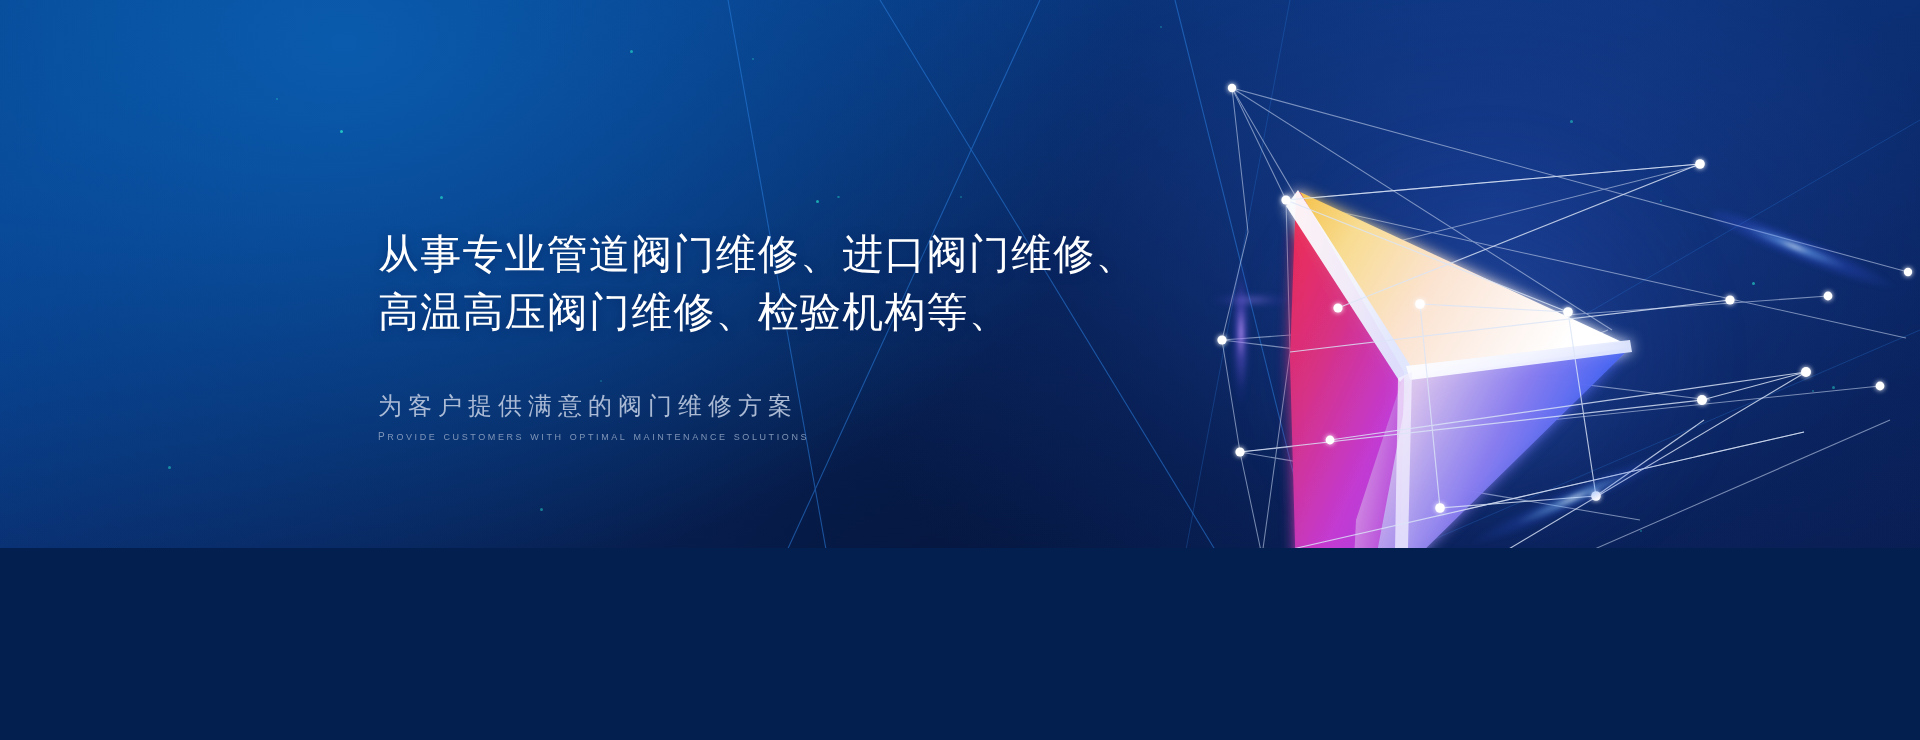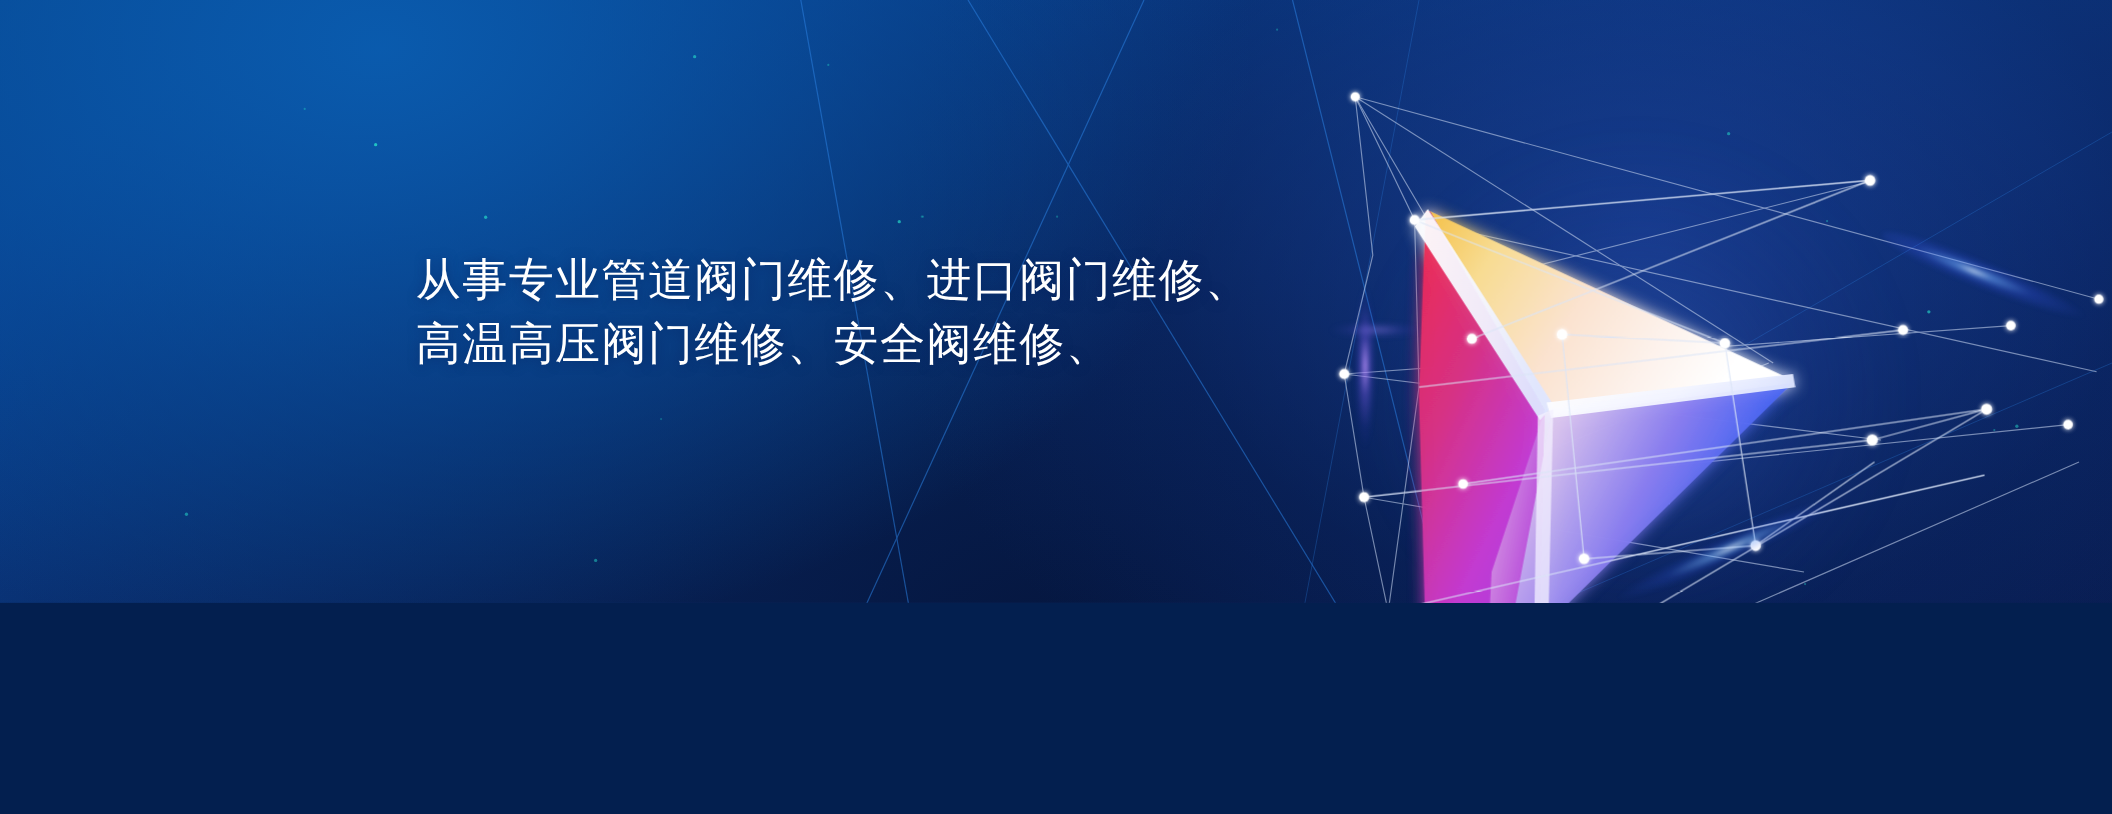--- a/index.html
+++ b/index.html
@@ -289,17 +289,21 @@
   </svg>
 
   <div class="flare flare-purple"></div>
   <div class="flare flare-purple2"></div>
   <div class="flare flare-blue-right"></div>
   <div class="flare flare-blue-low"></div>
   <div class="flare flare-blue-bottom"></div>
 
   <div class="copy">
     <div class="headline">从事专业管道阀门维修、进口阀门维修、</div>
-    <div class="headline">高温高压阀门维修、安全阀维修、</div>
-
+    <div class="headline">高温高压阀门维修、检验机构等、</div>
+
+    <div class="sub-wrap">
+      <div class="sub-cn">为客户提供满意的阀门维修方案</div>
+      <div class="sub-en">Provide customers with optimal maintenance solutions</div>
+    </div>
   </div>
 
 </div>
 
 </body></html>

